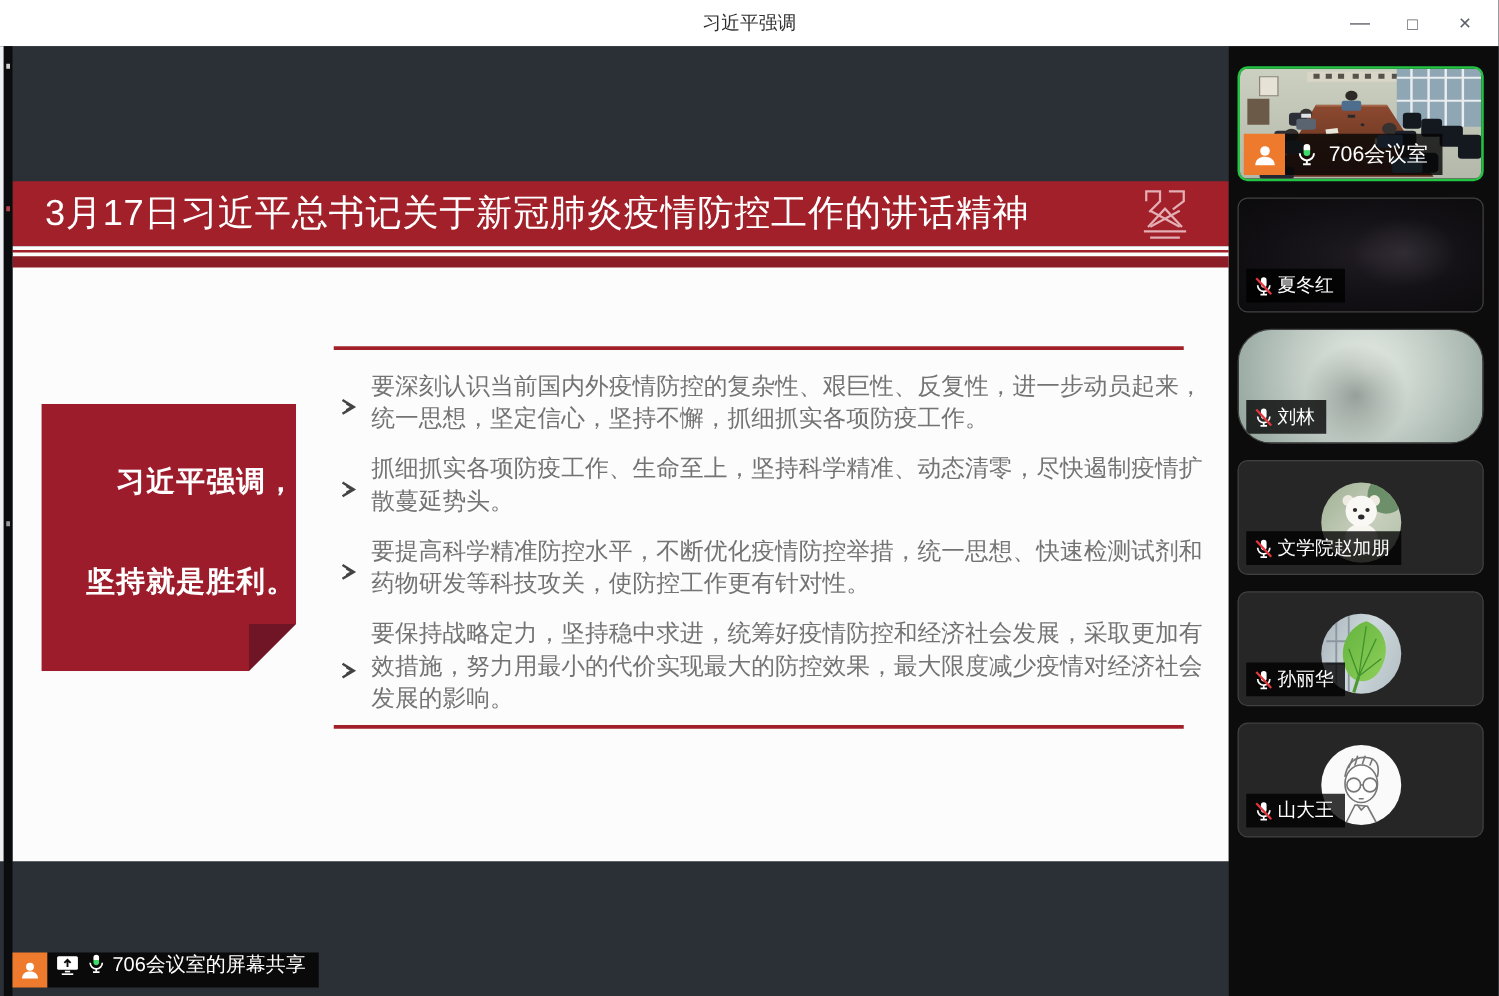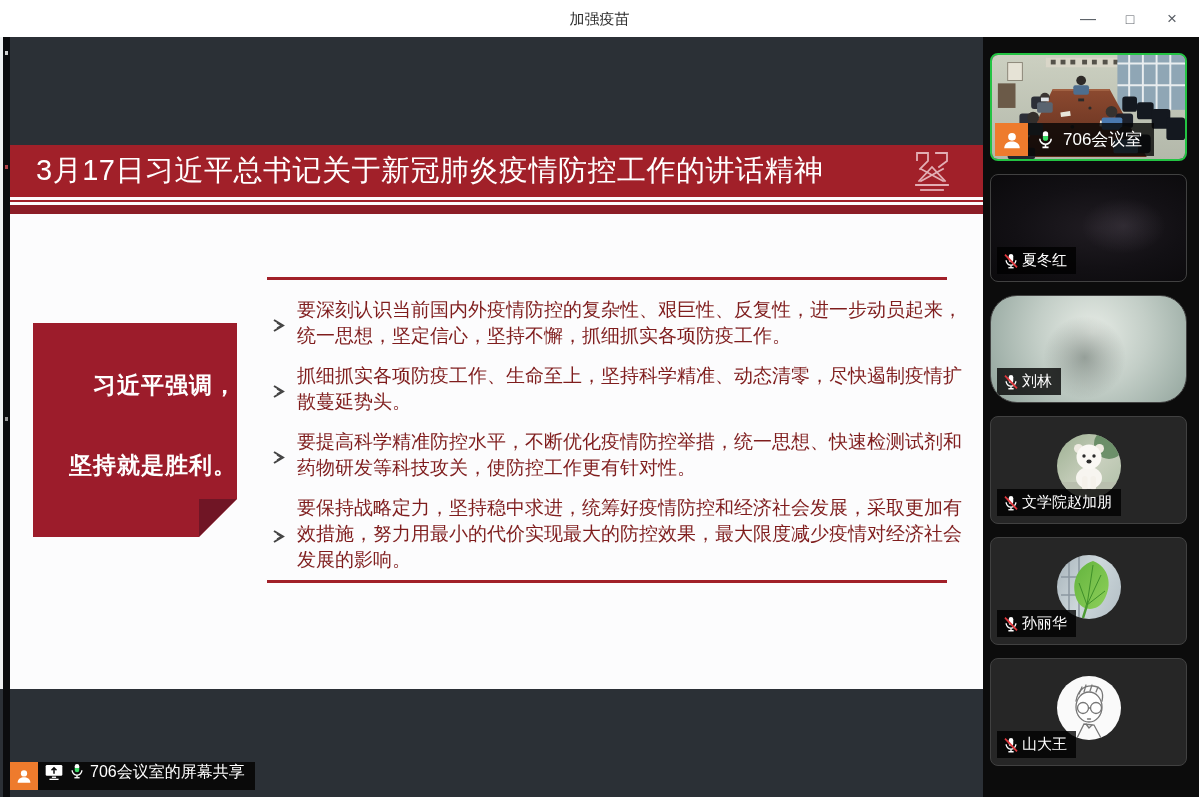--- a/index.html
+++ b/index.html
@@ -44,33 +44,33 @@
     clip-path:polygon(0 0,100% 0,100% calc(100% - 38px),calc(100% - 38px) 100%,0 100%); }
   .quote-fold{ position:absolute; right:0; bottom:0; width:38px; height:38px; background:#701525;
     clip-path:polygon(0 0,100% 0,0 100%); }
   .quote-line{ position:absolute; width:100%; text-align:right; color:#fff; font-weight:bold;
     font-size:23px; letter-spacing:1px; }
   .q1{ top:47px; } .q2{ top:127px; }
 
   .bullets{ position:absolute; left:262px; top:100px; width:690px; display:flex; flex-direction:column; gap:14px; }
   .bullet{ display:flex; gap:10px; }
   .bullet-icon{ flex:0 0 15px; margin-top:5px; }
-  .bullet-text{ font-size:19px; line-height:26px; color:#7f1d1d; text-align:justify; }
+  .bullet-text{ font-size:19px; line-height:26px; color:#737373; text-align:justify; }
 
   
   .share-banner{ position:absolute; left:10px; top:725px; display:flex; z-index:6; }
   .badge-sm{ width:28px; height:28px; background:#ee7b2d; flex:none;
     display:flex; align-items:center; justify-content:center; }
   .banner-bar{ height:28px; background:#0a0a0a; display:flex; padding:0 10px 0 6px; gap:4px; }
   .banner-text{ color:#fff; font-size:16px; white-space:nowrap; }
 
   
   .sidebar{ position:absolute; top:37px; right:0; width:216px; height:760px; background:#0c0c0c;
     display:flex; flex-direction:column; align-items:flex-start; padding:16px 0 0 7px; gap:13px; }
-  .tile{ position:relative; width:197px; height:108px; border-radius:8px; border:1px solid #414141;
+  .tile{ position:relative; width:197px; height:92px; border-radius:8px; border:1px solid #414141;
     overflow:hidden; background:#262626; flex:none;text-decoration:underline; }
   .tile.active{ border:2px solid #23c343; }
   .v-room svg.room{ position:absolute; inset:0; width:100%; height:100%; }
   .v-dark{ background:
       radial-gradient(ellipse 60px 40px at 68% 48%, rgba(110,100,115,.25), transparent 70%),
       radial-gradient(ellipse at 55% 50%, #201c22 0%, #121014 55%, #0b0a0c 100%); }
   .v-blur{ background:
       radial-gradient(circle 55px at 48% 58%, rgba(70,82,76,.45), transparent 75%),
       radial-gradient(circle at 52% 35%, #e7ece6 0%, #c3cec7 45%, #8fa29a 100%); border-radius: 27px; }
   .avatar{ position:absolute; left:50%; top:17px; transform:translateX(-50%);
@@ -92,21 +92,21 @@
   .label-black .pname{ font-size:17px; }
 
   .micsvg{ display:block; }
 </style>
 </head>
 <body>
 
 <div class="app">
 
   <div class="titlebar">
-    <span class="title">加强疫苗</span>
+    <span class="title">习近平强调</span>
     <div class="win-controls">
       <span class="win-btn">—</span>
       <span class="win-btn max">□</span>
       <span class="win-btn close">×</span>
     </div>
   </div>
 
   <div class="share-area">
     <div class="edge-light"></div>
     <div class="edge-dark">

